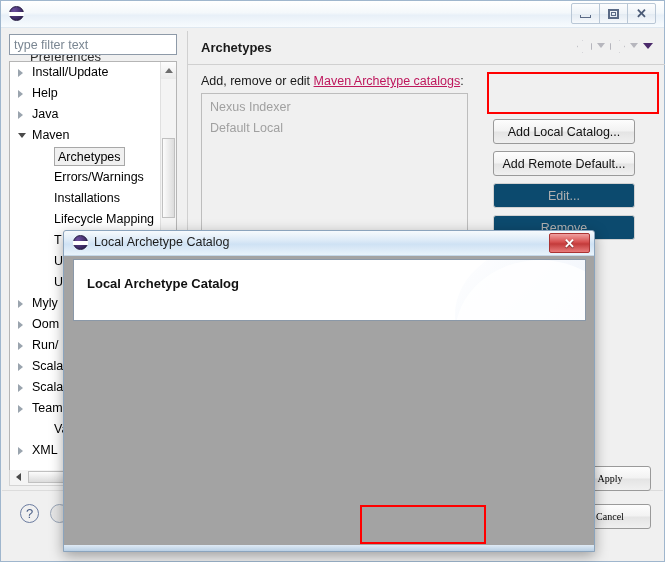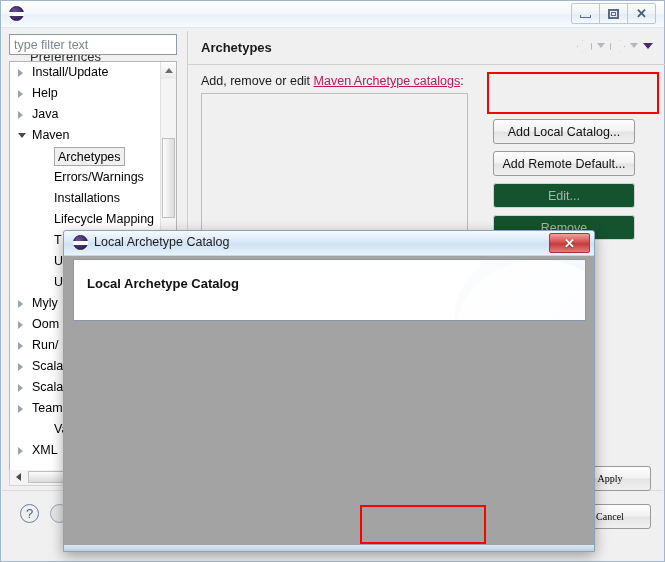--- a/index.html
+++ b/index.html
@@ -231,21 +231,21 @@
     background: linear-gradient(to bottom,#fdfdfd 0%,#f2f2f2 48%,#e4e4e4 52%,#f0f0f0 100%);
     border: 1px solid #9a9a9a;
     border-radius: 3px;
     color: #111;
     display: flex; align-items: center; justify-content: center;
     cursor: pointer;
   }
   .btn.disabled {
     color: #b0b0b0;
     border-color: #d2d2d2;
-    background: #14532d;
+    background: #0c4a6e;
     cursor: default;
   }
   
   #annot-add-local {
     position: absolute; left: 486px; top: 71px;
     width: 172px; height: 42px;
     border: 2px solid #ff0000;
     pointer-events: none;
   }
 
@@ -470,20 +470,22 @@
         <div class="caret-sm"></div>
         <div class="caret-dark"></div>
       </div>
     </div>
 
     <div id="desc-line">
       <span>Add, remove or edit </span><span id="desc-link">Maven Archetype catalogs</span><span>:</span>
     </div>
 
     <div id="catalog-list">
+        <div class="catalog-item">Nexus Indexer</div>
+        <div class="catalog-item">Default Local</div>
       </div>
     <div id="cat-buttons">
         <div class="btn">Add Local Catalog...</div>
         <div class="btn">Add Remote Default...</div>
         <div class="btn disabled">Edit...</div>
         <div class="btn disabled">Remove</div>
       </div>
   </div>
 
   <div id="annot-add-local"></div>

